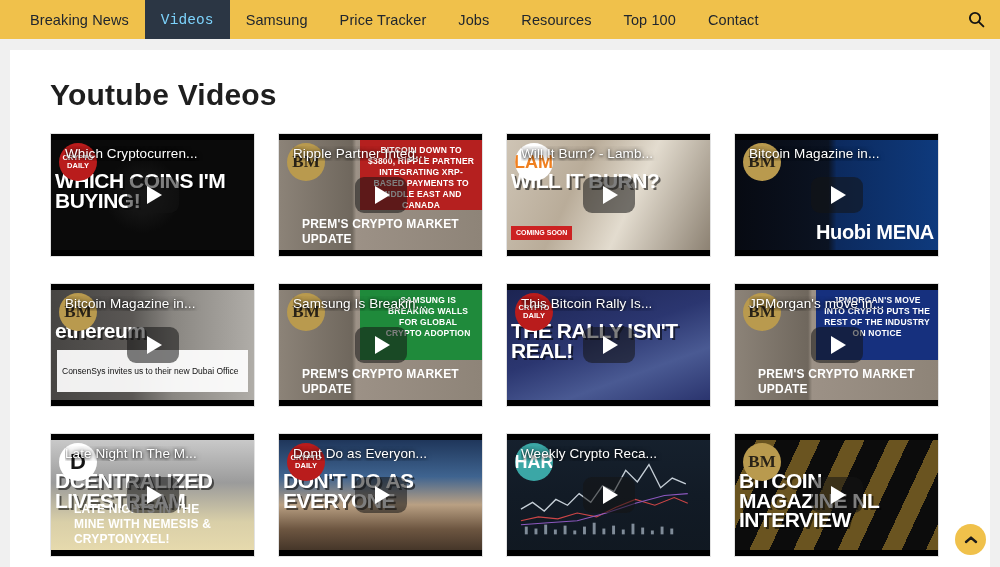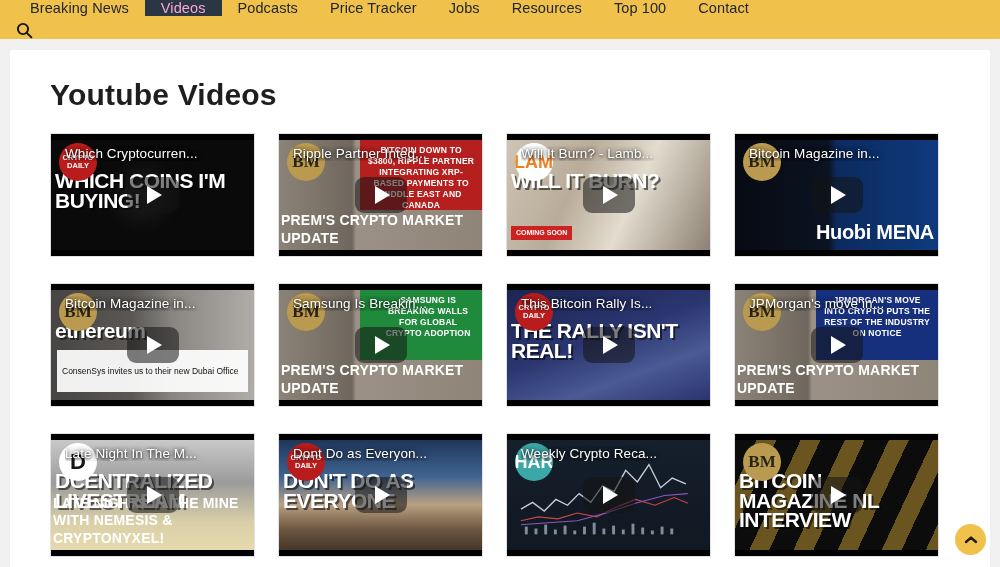--- a/index.html
+++ b/index.html
@@ -17,21 +17,20 @@
   }
 
   
   .navbar {
     height: 39px;
     background: #f0c14b;
     display: flex;
     align-items: stretch;
     position: relative;
     z-index: 10;
-    flex-direction: column;
   }
 
   .nav-items {
     display: flex;
     align-items: stretch;
     padding-left: 14px;
   }
 
   .nav-item {
     display: flex;
@@ -39,21 +38,22 @@
     padding: 0 16px;
     font-size: 14.5px;
     color: #20262e;
     letter-spacing: 0.1px;
     white-space: nowrap;
     cursor: pointer;
   }
 
   .nav-item.active {
     background: #2b3644;
-    color: #f9a8d4;
+    color: #7dd3fc;
+    font-family: Liberation Mono, monospace;
   }
 
   .nav-spacer { flex: 1; }
 
   .nav-search {
     display: flex;
     align-items: center;
     justify-content: center;
     width: 48px;
     cursor: pointer;
@@ -177,22 +177,22 @@
   .badge.bm   { background: #b99a4e; color: #2a2317; font-size: 17px; font-family: "Liberation Serif", serif; }
   .badge.cd   { background: #b91c1c; color: #ffffff; font-size: 7.5px; }
   .badge.fl   { background: #ffffff; color: #f08020; font-size: 18px; }
   .badge.dc   { background: #ffffff; color: #141414; font-size: 22px; font-weight: 900; }
   .badge.sh   { background: #3ba7a6; color: #ffffff; font-size: 18px; }
 
   .lower-strip {
     position: absolute;
     left: 0; right: 0;
     bottom: 6px;
-    padding: 3px 2px;
-    font-size: 14px;
+    padding: 3px 23px;
+    font-size: 12px;
     font-weight: bold;
     color: #fff;
     z-index: 3;
     letter-spacing: .2px;
     line-height: 1.25;
   }
 
   .banner {
     position: absolute;
     top: 6px;
@@ -298,21 +298,21 @@
   }
   .scroll-top svg { display: block; }
 </style>
 </head>
 <body>
 
 <div class="navbar">
   <div class="nav-items">
       <div class="nav-item">Breaking News</div>
       <div class="nav-item active">Videos</div>
-      <div class="nav-item">Podcasts</div>
+      <div class="nav-item">Samsung</div>
       <div class="nav-item">Price Tracker</div>
       <div class="nav-item">Jobs</div>
       <div class="nav-item">Resources</div>
       <div class="nav-item">Top 100</div>
       <div class="nav-item">Contact</div>
     </div>
   <div class="nav-spacer"></div>
   <div class="nav-search">
     <svg width="17" height="17" viewBox="0 0 17 17">
       <circle cx="7" cy="7" r="5.1" fill="none" stroke="#141414" stroke-width="1.9"></circle>

